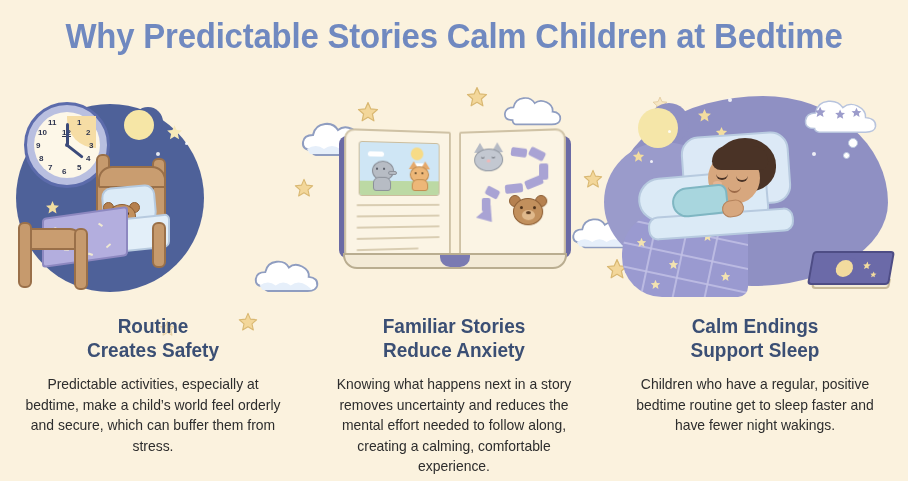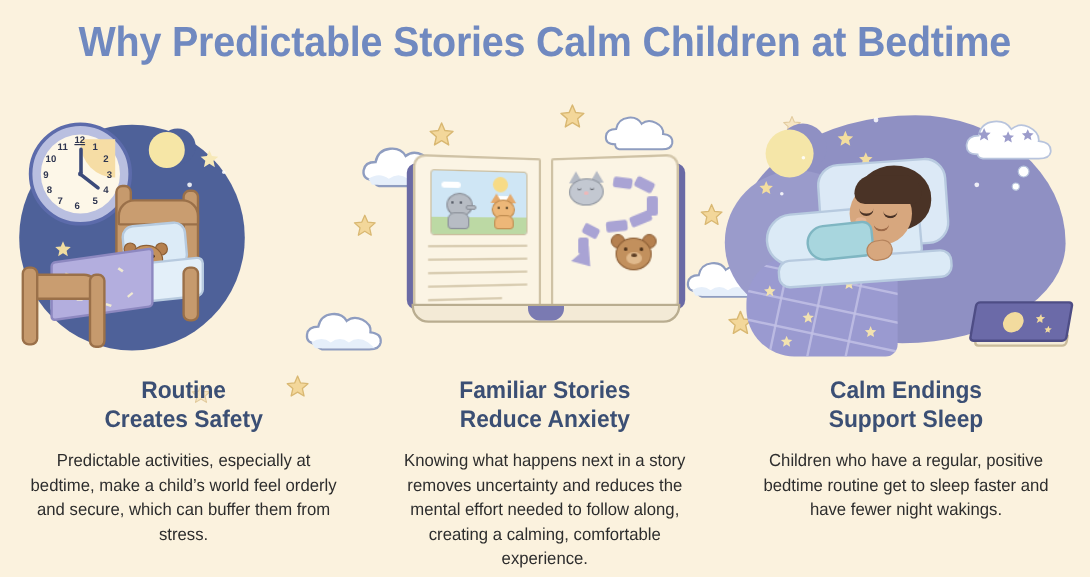--- a/index.html
+++ b/index.html
@@ -289,21 +289,21 @@
         <div class="dot" style="left:154px;top:70px;width:4px;height:4px;"></div>
         <div class="dot" style="left:183px;top:60px;width:3px;height:3px;"></div>
         <div class="dot" style="left:38px;top:92px;width:3px;height:3px;"></div>
         <div class="dot" style="left:130px;top:42px;width:3px;height:3px;"></div>
 
         <div style="position:absolute;left:122px;top:28px;width:30px;height:30px;border-radius:50%;background:#f6e6a6;box-shadow:9px -3px 0 0 #4e6199;"></div>
 
         <div class="p1-clock-rim">
           <div class="p1-clock-face">
             <div class="p1-clock-wedge"></div>
-            <div class="p1-clock-num" style="left:28px;top:0;text-decoration:underline;">12</div>
+            <div class="p1-clock-num" style="left:28px;top:16px;text-decoration:underline;">12</div>
             <div class="p1-clock-num" style="left:43px;top:6px;">1</div>
             <div class="p1-clock-num" style="left:52px;top:16px;">2</div>
             <div class="p1-clock-num" style="left:55px;top:29px;">3</div>
             <div class="p1-clock-num" style="left:52px;top:42px;">4</div>
             <div class="p1-clock-num" style="left:43px;top:51px;">5</div>
             <div class="p1-clock-num" style="left:28px;top:55px;">6</div>
             <div class="p1-clock-num" style="left:14px;top:51px;">7</div>
             <div class="p1-clock-num" style="left:5px;top:42px;">8</div>
             <div class="p1-clock-num" style="left:2px;top:29px;">9</div>
             <div class="p1-clock-num" style="left:4px;top:16px;">10</div>

